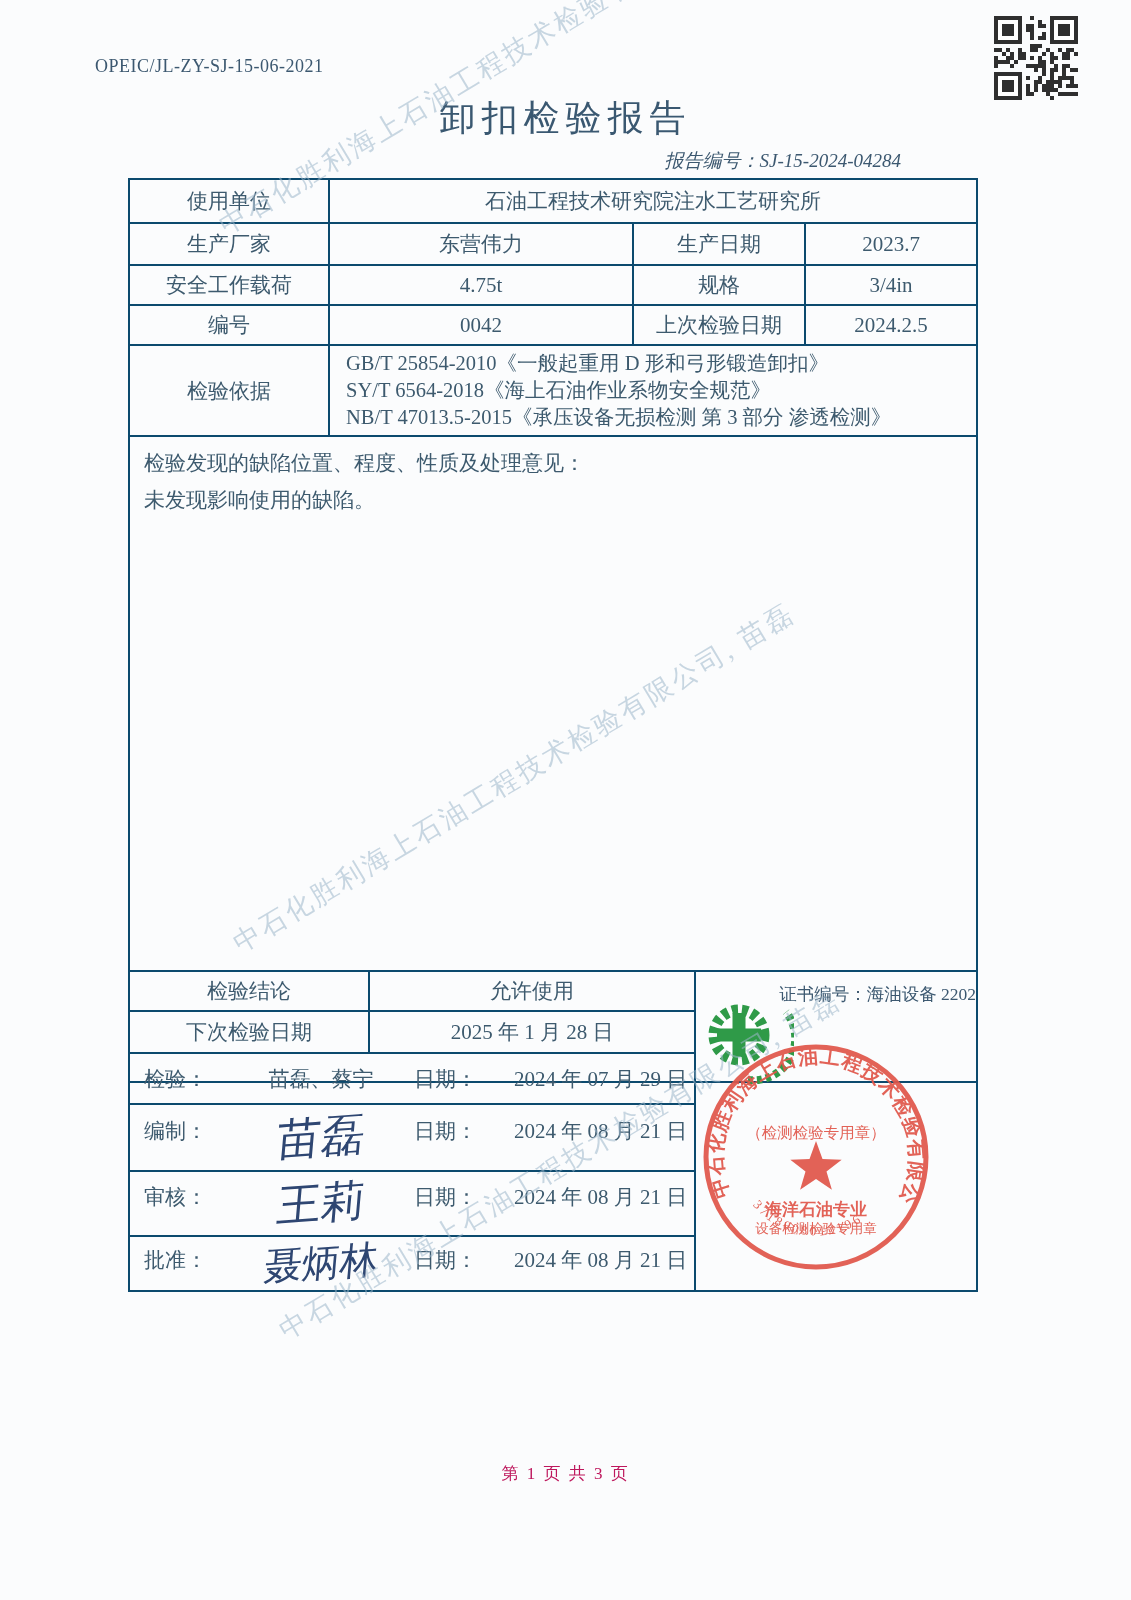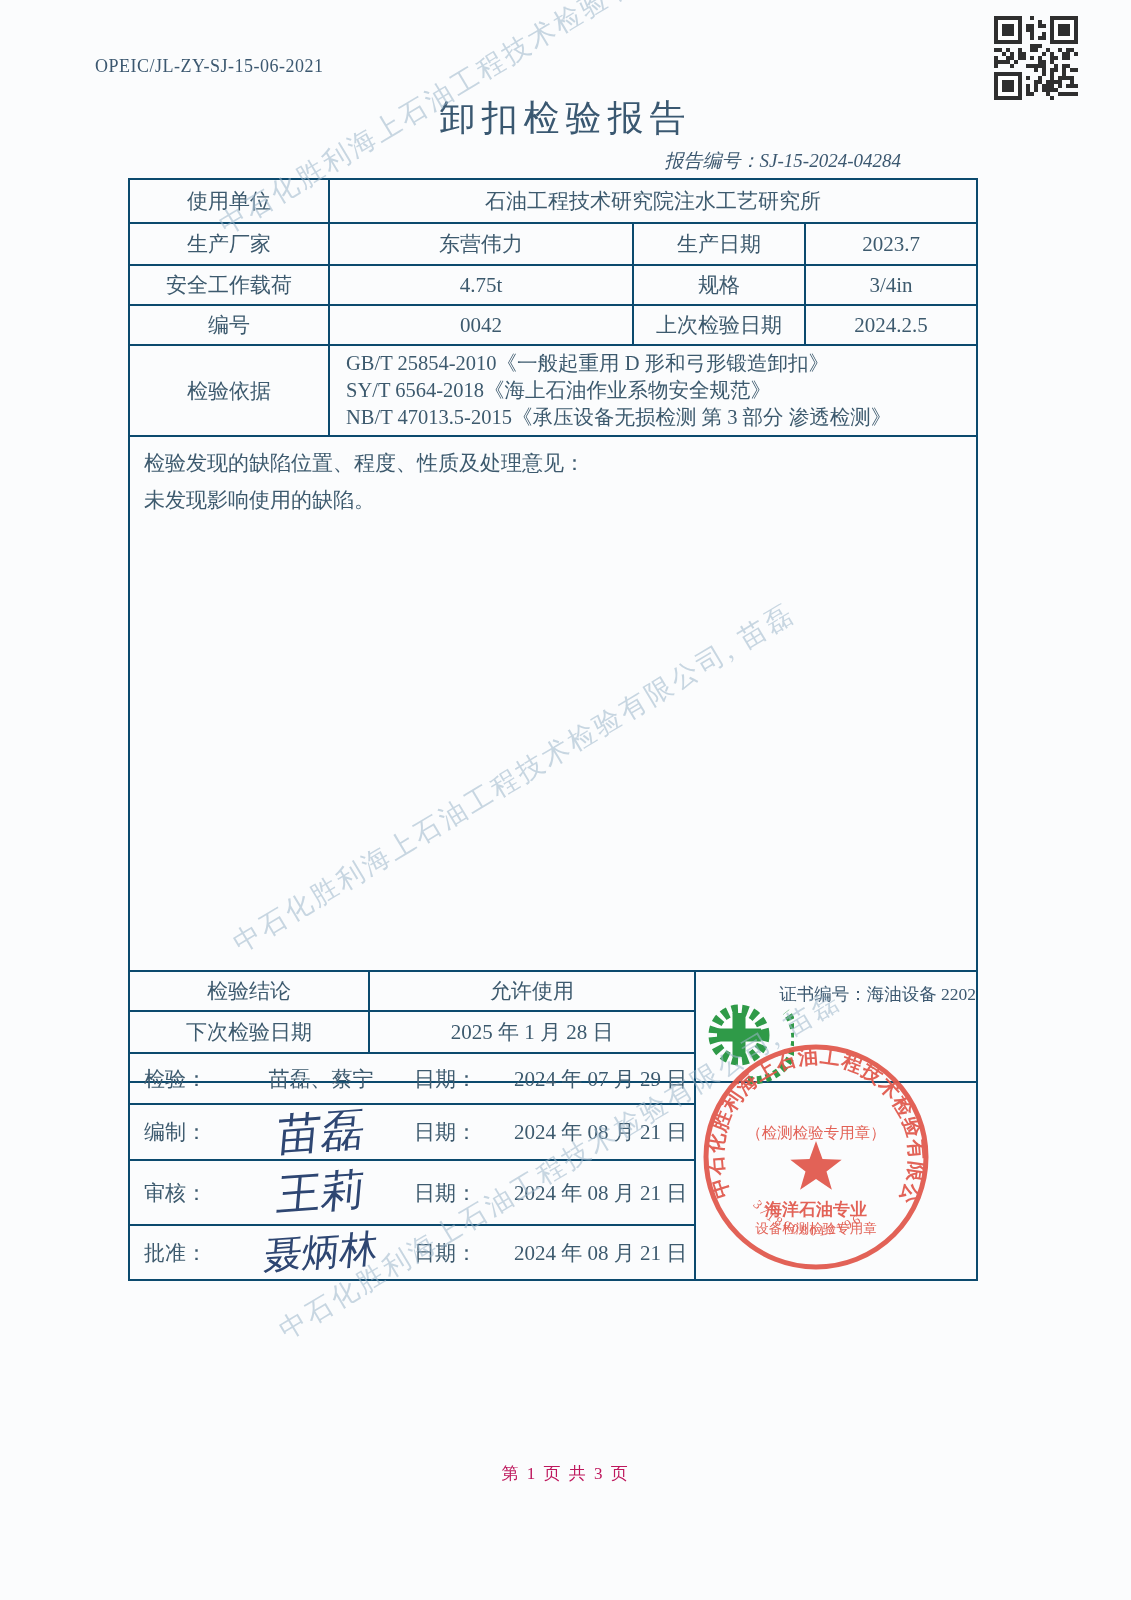--- a/index.html
+++ b/index.html
@@ -29,27 +29,27 @@
   .report-no{position:absolute;right:230px;top:148px;font-size:19px;color:#3c5870;font-style:italic;}
 
   table{border-collapse:collapse;table-layout:fixed;background:transparent;}
   td{
     border:2px solid #0c4a6e;font-size:21px;text-align:center;
     padding:2px 6px;overflow:hidden;color:#3d5a6e;
   }
   .main-table{position:absolute;left:128px;top:178px;width:848px;z-index:2;}
   .bottom-table{position:absolute;left:128px;top:970px;width:848px;z-index:2;}
   tr.r44{height:44px;} tr.r42{height:42px;} tr.r40{height:40px;} tr.r84{height:84px;} tr.r542{height:646px;}
-  tr.b40{height:40px;margin-left:24px;} tr.b42{height:42px;} tr.b51{height:51px;} tr.b67{height:56px;} tr.b65{height:65px;} tr.b55{height:55px;}
+  tr.b40{height:40px;margin-left:24px;} tr.b42{height:42px;} tr.b51{height:51px;} tr.b67{height:67px;} tr.b65{height:65px;} tr.b55{height:55px;}
 
   .basis-cell{text-align:left;padding:4px 10px 4px 16px;line-height:1.32;font-size:20.5px;}
   .defect-cell{text-align:left;vertical-align:top;padding:8px 14px;line-height:1.75;font-size:21px;}
 
   .sig-cell{padding:0;}
-  .sigrow{display:flex;align-items:center;height:100%;font-size:21px;}
+  .sigrow{display:flex;height:100%;font-size:21px;}
   .sig-label{flex:0 0 88px;text-align:left;padding-left:14px;}
   .sig-name{flex:0 0 178px;text-align:center;}
   .sig-datelabel{flex:0 0 100px;text-align:left;padding-left:4px;}
   .sig-date{flex:1;text-align:left;}
   .handwrite{
     font-size:44px;color:#2e4672;display:inline-block;line-height:.9;
     transform:rotate(-4deg) skewX(-9deg);
     font-family:"DejaVu Serif",serif;
   }
 

